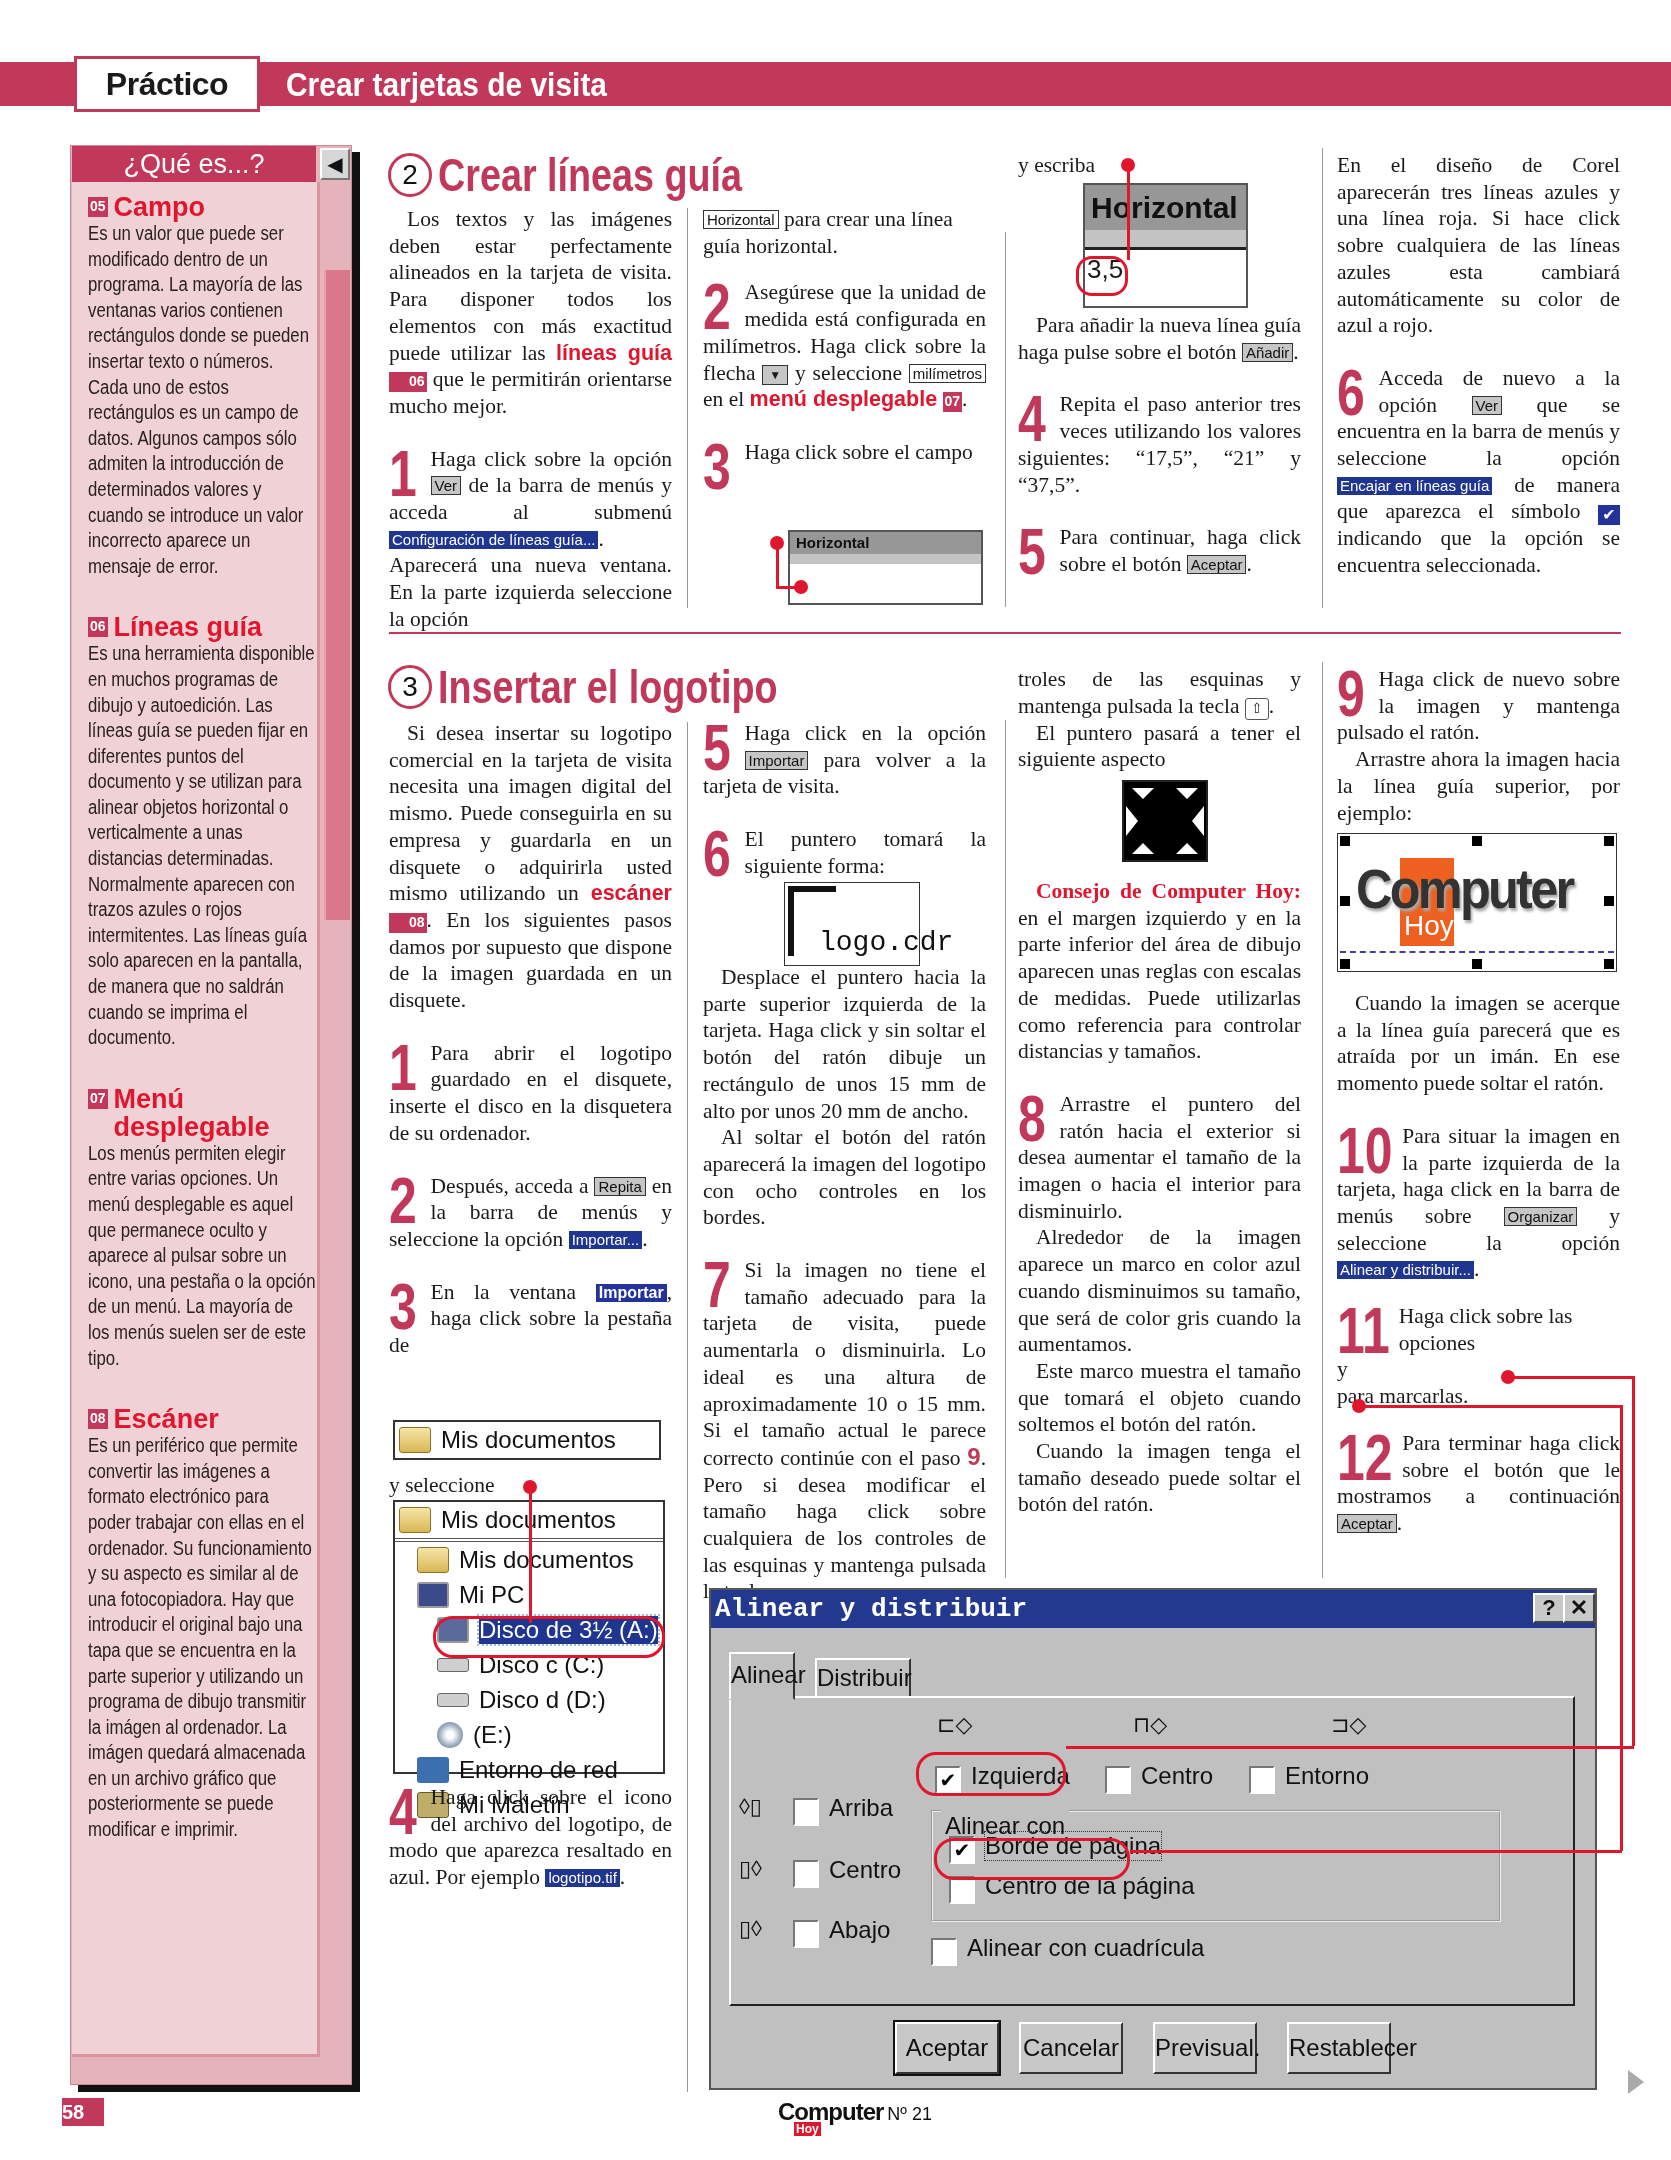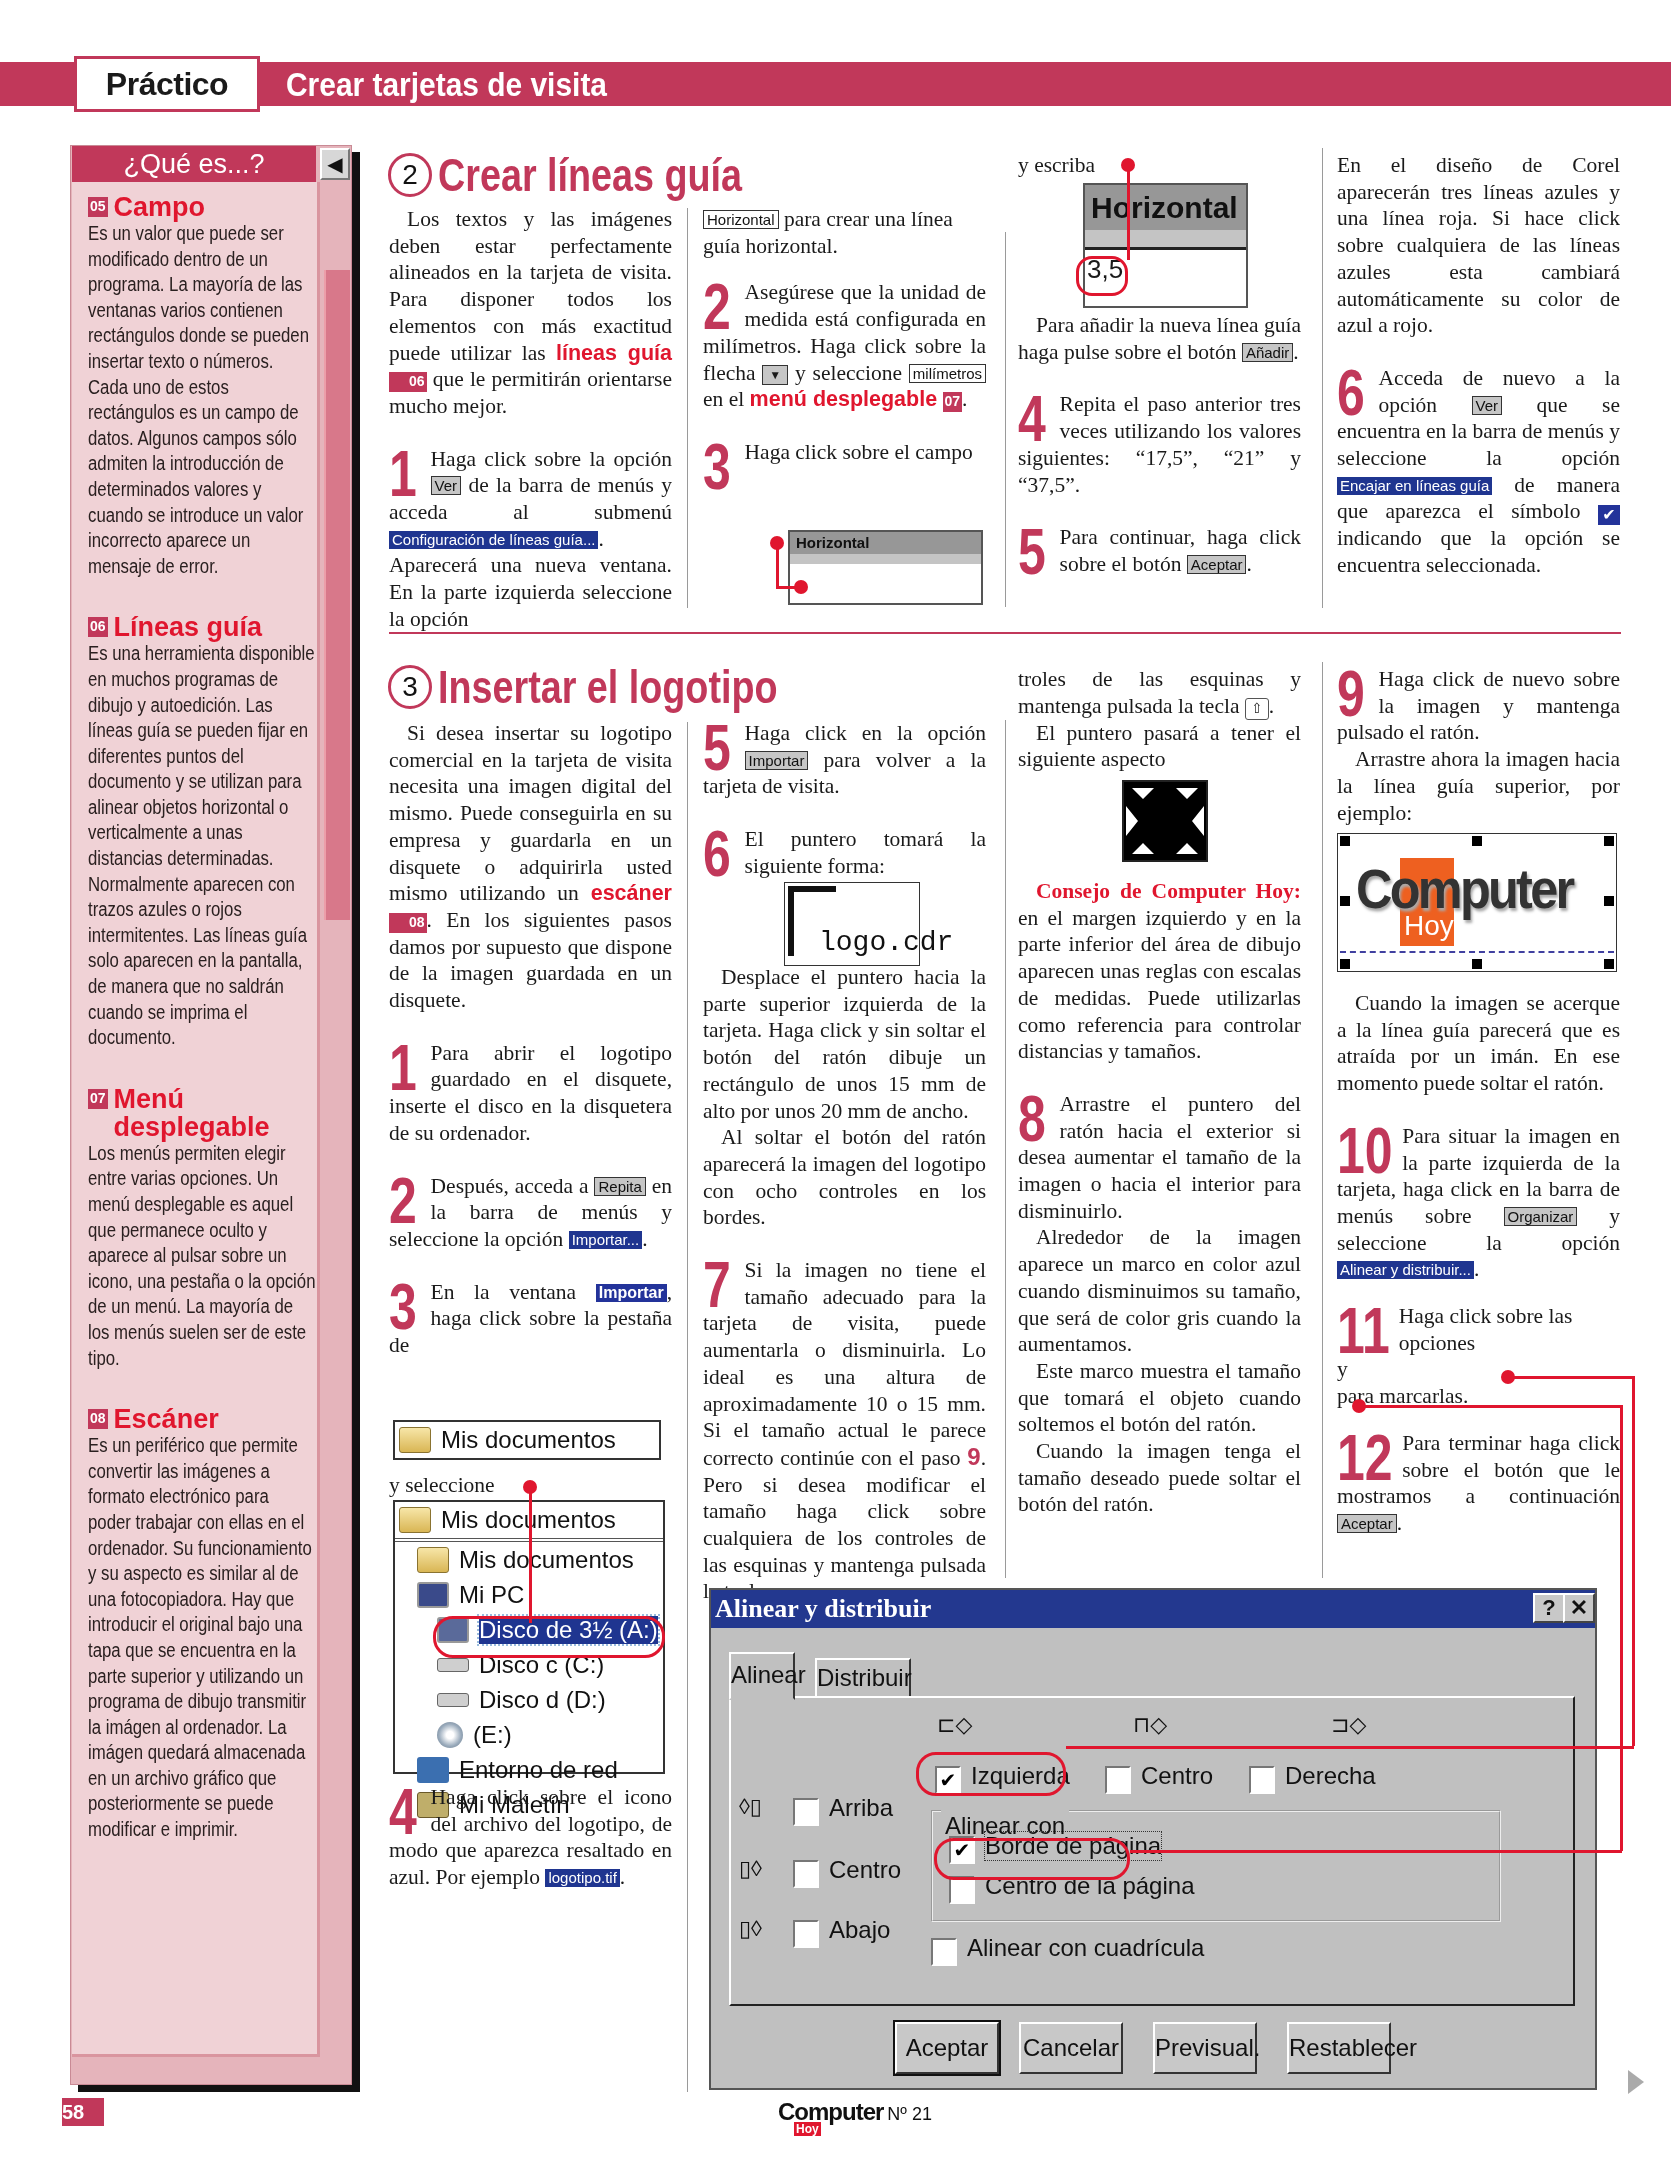--- a/index.html
+++ b/index.html
@@ -53,21 +53,21 @@
 .fl-ico{width:32px;height:26px;border-radius:3px;flex:none}
 .folder{background:linear-gradient(#f7e6a8,#d9b654);border:1px solid #8a7330}
 .pc{background:#3a4a8a;border:2px solid #999}
 .drive{background:#cfcfcf;border:1px solid #666;height:14px}
 .net{background:#3b6fb0}
 .brief{background:#bfae6a;border:1px solid #6a5a2a}
 .cd{background:radial-gradient(circle,#fff 20%,#9ab 60%,#678 100%);border-radius:50%;height:26px;width:26px}
 .sel{background:#1f3590;color:#fff;outline:2px dotted #9bd}
 
 .dlg{left:709px;top:1588px;width:888px;height:502px;background:#c0c0c0;border:2px solid #555}
-.dlg-title{left:0;top:0;width:884px;height:38px;background:#23388f;color:#fff;font-family:Liberation Serif, serif;font-weight:bold;font-size:26px;line-height:38px;padding-left:4px}
+.dlg-title{left:0;top:0;width:884px;height:38px;background:#23388f;color:#fff;font-family:Liberation Mono, monospace;font-weight:bold;font-size:26px;line-height:38px;padding-left:4px}
 .dlg-tb{width:32px;height:30px;background:#c8c8c8;border:2px solid;border-color:#fff #444 #444 #fff;color:#111;font-family:"Liberation Sans",sans-serif;font-weight:bold;font-size:22px;line-height:26px;text-align:center}
 .w98{font-family:"Liberation Sans",sans-serif;font-size:24px;color:#111;white-space:nowrap}
 .cb{width:26px;height:28px;background:#fff;border:2px solid;border-color:#777 #fff #fff #777}
 .cb.checked::after{content:"✔";display:block;font-size:20px;line-height:24px;text-align:center;color:#000}
 .btn98{height:52px;background:#c8c8c8;border:2px solid;border-color:#fff #333 #333 #fff;font-family:"Liberation Sans",sans-serif;font-size:24px;line-height:48px;text-align:center;color:#111}
 .btn98.default{outline:2px solid #111}
 .tab{background:#c0c0c0;border:2px solid;border-color:#fff #333 transparent #fff;font-family:"Liberation Sans",sans-serif;font-size:24px;text-align:center;color:#111}
 .footer-page{left:62px;top:2098px;width:42px;height:28px;background:#c1385a;color:#fff;font-family:"Liberation Sans",sans-serif;font-weight:bold;font-size:20px;line-height:28px;}
 .footer-logo{left:778px;top:2098px;font-family:"Liberation Sans",sans-serif;font-weight:bold;font-size:24px;color:#111;letter-spacing:-1px}
 .footer-logo .hoy{position:absolute;left:16px;top:24px;background:#e0162e;color:#fff;font-size:12px;padding:0 2px;letter-spacing:0}
@@ -317,21 +317,21 @@
   <div class="abs" style="left:18px;top:106px;width:846px;height:310px;border:2px solid;border-color:#fff #222 #222 #fff">
 
     <div class="abs w98" style="left:206px;top:14px;font-size:22px">⊏◇</div>
     <div class="abs w98" style="left:402px;top:14px;font-size:22px">⊓◇</div>
     <div class="abs w98" style="left:600px;top:14px;font-size:22px">⊐◇</div>
     <div class="abs cb checked" style="left:204px;top:68px"></div>
     <div class="abs w98" style="left:240px;top:64px">Izquierda</div>
     <div class="abs cb" style="left:374px;top:68px"></div>
     <div class="abs w98" style="left:410px;top:64px">Centro</div>
     <div class="abs cb" style="left:518px;top:68px"></div>
-    <div class="abs w98" style="left:554px;top:64px">Derecha</div>
+    <div class="abs w98" style="left:554px;top:64px">Entorno</div>
 
     <div class="abs w98" style="left:8px;top:96px;font-size:22px">◊▯</div>
     <div class="abs cb" style="left:62px;top:100px"></div>
     <div class="abs w98" style="left:98px;top:96px">Arriba</div>
     <div class="abs w98" style="left:8px;top:158px;font-size:22px">▯◊</div>
     <div class="abs cb" style="left:62px;top:162px"></div>
     <div class="abs w98" style="left:98px;top:158px">Centro</div>
     <div class="abs w98" style="left:8px;top:218px;font-size:22px">▯◊</div>
     <div class="abs cb" style="left:62px;top:222px"></div>
     <div class="abs w98" style="left:98px;top:218px">Abajo</div>

